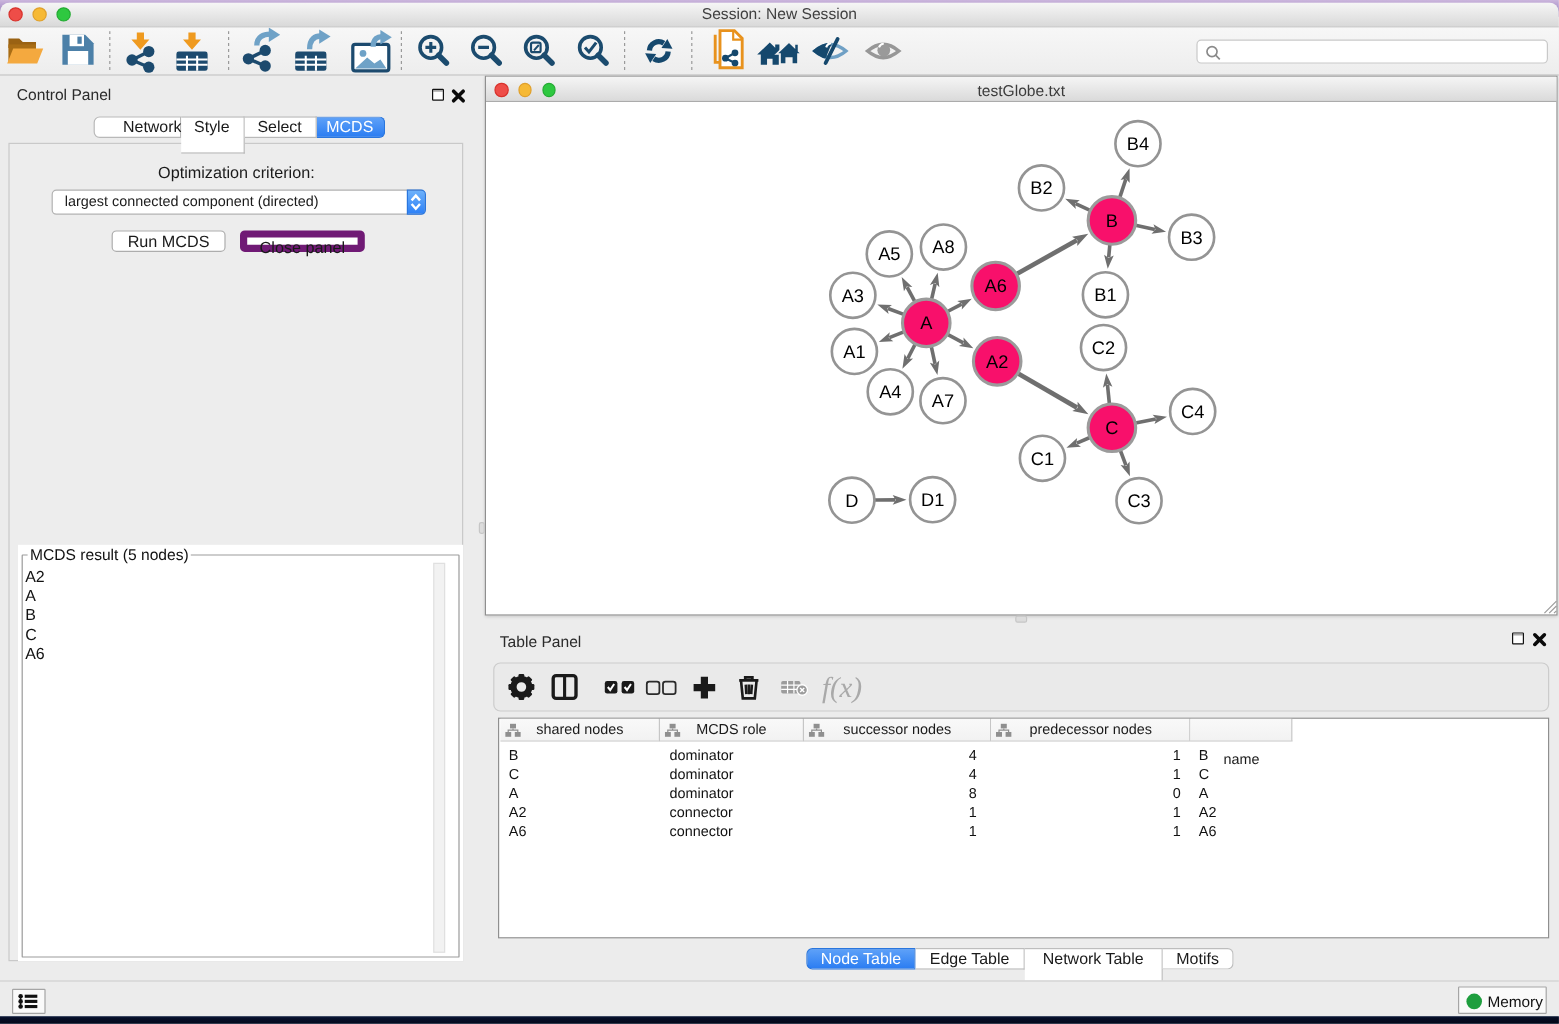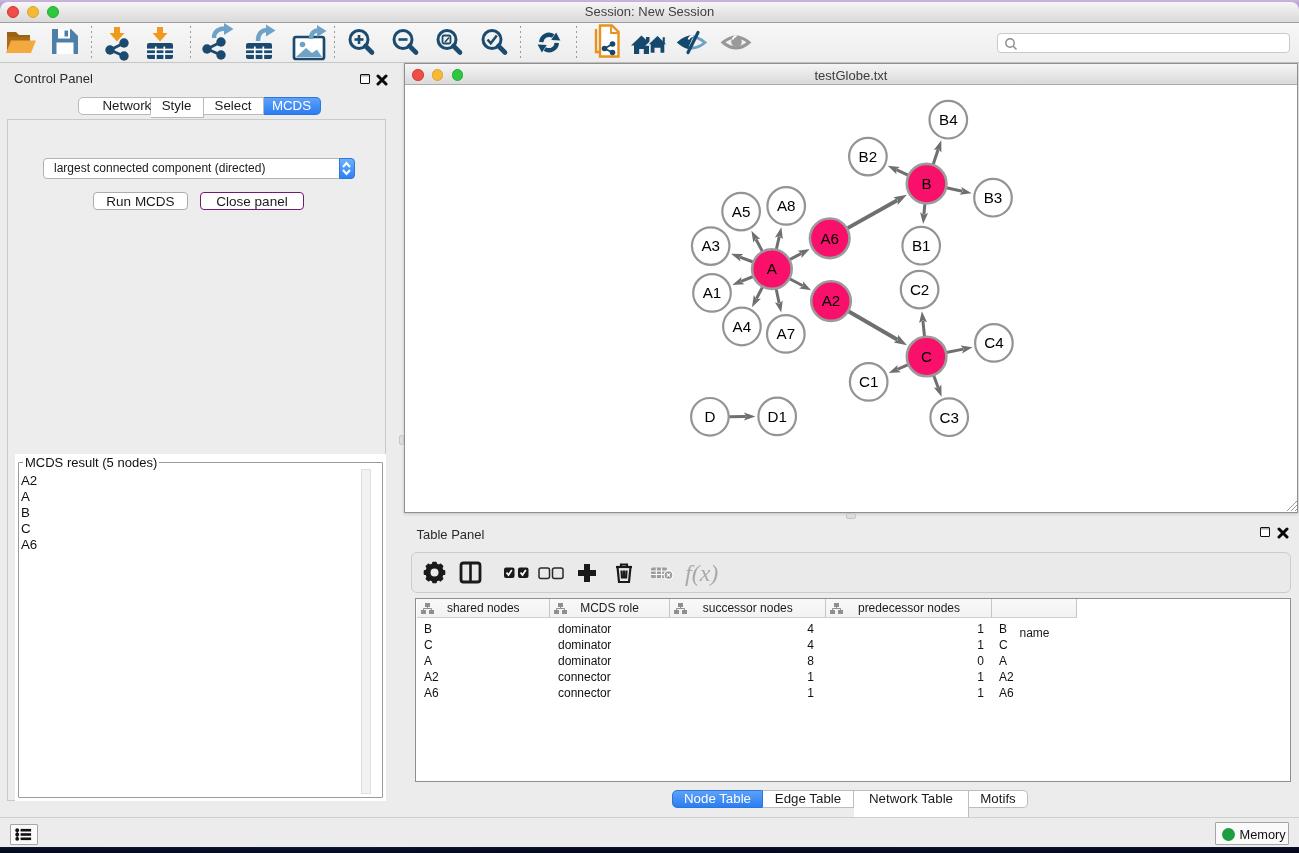--- a/index.html
+++ b/index.html
@@ -167,35 +167,36 @@
 
 <div class="abs" style="left:14px;top:71px;font-size:13px;color:#2b2b2b;">Control Panel</div>
 <div class="abs" style="left:360px;top:73.5px;width:10px;height:10px;border:1.6px solid #111;border-radius:1px;background:#fff;box-shadow:inset 0 1.5px 0 #aaa;"></div>
 <svg class="abs" style="left:376px;top:73.5px;" width="12" height="12">
       <path d="M2,2 L10,10 M10,2 L2,10" stroke="#0a0a0a" stroke-width="3" stroke-linecap="round"></path>
     </svg>
 
 <div class="abs" style="left:7px;top:119px;width:379px;height:682px;background:#ededed;border:1px solid #c9c9c9;"></div>
 
 <div class="abs" style="left:77.5px;top:97px;width:73px;height:17.5px;background:#fff;border:1px solid #b9b9b9;border-radius:5px 0 0 5px;font-size:13.3px;color:#1a1a1a;text-align:center;line-height:16.5px;padding-left:24px;">Network</div>
-<div class="abs" style="left:150.5px;top:97px;width:53px;height:21px;background:#fff;border:1px solid #b9b9b9;border-left:none;font-size:13.3px;color:#1a1a1a;text-align:center;line-height:16.5px;">Style</div>
+<div class="abs" style="left:150.5px;top:97px;width:53px;height:31px;background:#fff;border:1px solid #b9b9b9;border-left:none;font-size:13.3px;color:#1a1a1a;text-align:center;line-height:16.5px;">Style</div>
 <div class="abs" style="left:203.5px;top:97px;width:60px;height:17.5px;background:#fff;border:1px solid #b9b9b9;border-left:none;font-size:13.3px;color:#1a1a1a;text-align:center;line-height:16.5px;">Select</div>
 <div class="abs" style="left:263.5px;top:97px;width:57px;height:17.5px;background:linear-gradient(#5ea1f8,#2b7df2);border:1px solid #2a76dd;border-left:none;border-radius:0 5px 5px 0;font-size:13.3px;color:#fff;text-align:center;line-height:16.5px;">MCDS</div>
 
+<div class="abs" style="left:7px;top:136px;width:380px;text-align:center;font-size:13.5px;color:#1a1a1a;">Optimization criterion:</div>
 
 <div class="abs" style="left:43px;top:158px;width:311px;height:21px;background:#fff;border:1px solid #b2b2b2;border-radius:4px;"></div>
 <div class="abs" style="left:54px;top:161px;font-size:12px;color:#1a1a1a;">largest connected component (directed)</div>
 <div class="abs" style="left:339px;top:158px;width:15.5px;height:21px;background:linear-gradient(#6db1fb,#2d81f7);border-radius:0 4px 4px 0;border:1px solid #2a76dd;"></div>
 <svg class="abs" style="left:339px;top:160px;" width="15" height="17">
       <path d="M4,7 L7.5,3 L11,7" fill="none" stroke="#fff" stroke-width="2"></path>
       <path d="M4,10 L7.5,14 L11,10" fill="none" stroke="#fff" stroke-width="2"></path>
     </svg>
 
 <div class="abs" style="left:93px;top:192px;width:95px;height:18px;background:#fff;border:1px solid #adadad;border-radius:4px;font-size:13.5px;color:#1a1a1a;text-align:center;line-height:17px;">Run MCDS</div>
-<div class="abs" style="left:200px;top:192px;width:104px;height:18px;background:#fff;border:1px solid #701a75;border-radius:4px;font-size:13.5px;color:#1a1a1a;text-align:center;line-height:17px;">Close panel</div>
+<div class="abs" style="left:200px;top:192px;width:104px;height:18px;background:#fff;border:6px solid #701a75;border-radius:4px;font-size:13.5px;color:#1a1a1a;text-align:center;line-height:17px;">Close panel</div>
 
 <div class="abs" style="left:15px;top:454px;width:371px;height:347px;background:#fff;"></div>
 <div class="abs" style="left:18px;top:462px;width:365px;height:336px;border:1px solid #9b9b9b;border-radius:1px;"></div>
 <div class="abs" style="left:23px;top:454.5px;background:#fff;padding:0 2px;font-size:13px;color:#111;">MCDS result (5 nodes)</div>
 <div class="abs" style="left:21px;top:473px;font-size:13.3px;color:#111;line-height:16px;">A2<br>A<br>B<br>C<br>A6</div>
 <div class="abs" style="left:361px;top:469px;width:10px;height:325px;background:#f2f2f2;border:1px solid #e0e0e0;"></div>
 
 <div class="abs" style="left:404px;top:63px;width:894px;height:450px;background:#fff;border:1px solid #8f8f8f;box-shadow:0 1px 3px rgba(0,0,0,0.18);"></div>
 <div class="abs" style="left:405px;top:64px;width:892px;height:21px;background:linear-gradient(#f5f5f5,#dadada);border-bottom:1px solid #ababab;"></div>
 <div class="abs" style="left:412.2px;top:69px;width:11.5px;height:11.5px;border-radius:50%;background:#ee4d48;border:1px solid #d8322c;"></div>

